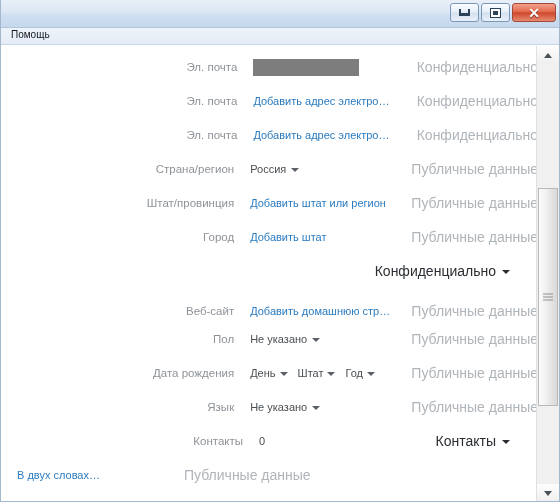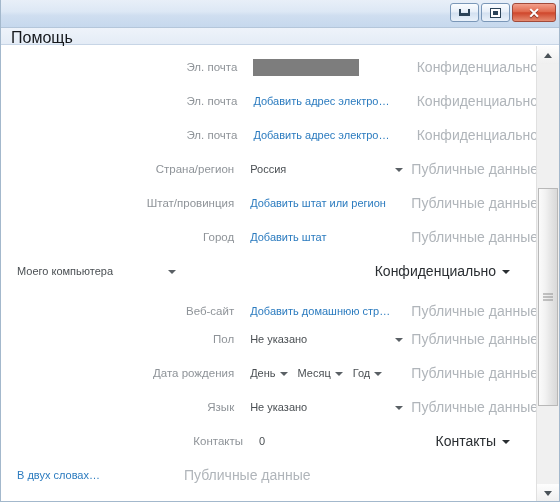--- a/index.html
+++ b/index.html
@@ -107,21 +107,21 @@
     width: 560px;
     height: 17px;
     background: linear-gradient(to bottom, #eef3fa 0%, #e4ecf6 100%);
     border-bottom: 1px solid #c7d5e6;
     box-sizing: border-box;
   }
   #menubar .menu-item {
     position: absolute;
     left: 7px;
     top: 1px;
-    font-size: 16px;
+    font-size: 10px;
     color: #16191d;
     padding: 0 3px;
     cursor: default;
   }
 
   
   #content {
     position: absolute;
     left: 0; top: 46px;
     width: 537px;
@@ -153,21 +153,21 @@
     margin-left: 16px;
     width: 159px;
     font-size: 11px;
     color: #3d4246;
     white-space: nowrap;
     display: flex;
     align-items: center;
     gap: 3px;
   }
   .val.link { color: #2b7bbf; cursor: pointer; }
-  .val.plain { color: #4a4f53; justify-content: space-between; }
+  .val.plain { color: #4a4f53; }
 
   .privacy {
     margin-left: 8px;
     font-size: 14px;
     color: #b0b5ba;
     white-space: nowrap;
   }
   .privacy.strong {
     color: #2a2e32;
     position: absolute;
@@ -333,24 +333,20 @@
       <div class="privacy">Публичные данные</div>
     </div>
 
     <div class="row" style="top:174px">
       <div class="lbl">Город</div>
       <div class="val link">Добавить штат</div>
       <div class="privacy">Публичные данные</div>
     </div>
 
     <div class="row" style="top:208px">
-      <div class="val plain">
-        <span>Моего компьютера</span>
-        <span class="caret"></span>
-      </div>
       <div class="privacy strong">
         <span>Конфиденциально</span>
         <span class="caret dark"></span>
       </div>
     </div>
 
     <div class="row" style="top:248px">
       <div class="lbl">Веб-сайт</div>
       <div class="val link">Добавить домашнюю стр…</div>
       <div class="privacy">Публичные данные</div>
@@ -367,21 +363,21 @@
 
     <div class="row" style="top:310px">
       <div class="lbl">Дата рождения</div>
       <div class="val" style="width:159px">
         <div class="dob-group">
           <span class="dob-part">
             <span>День</span>
             <span class="caret"></span>
           </span>
           <span class="dob-part">
-            <span>Месяц</span>
+            <span>Штат</span>
             <span class="caret"></span>
           </span>
           <span class="dob-part">
             <span>Год</span>
             <span class="caret"></span>
           </span>
         </div>
       </div>
       <div class="privacy">Публичные данные</div>
     </div>

